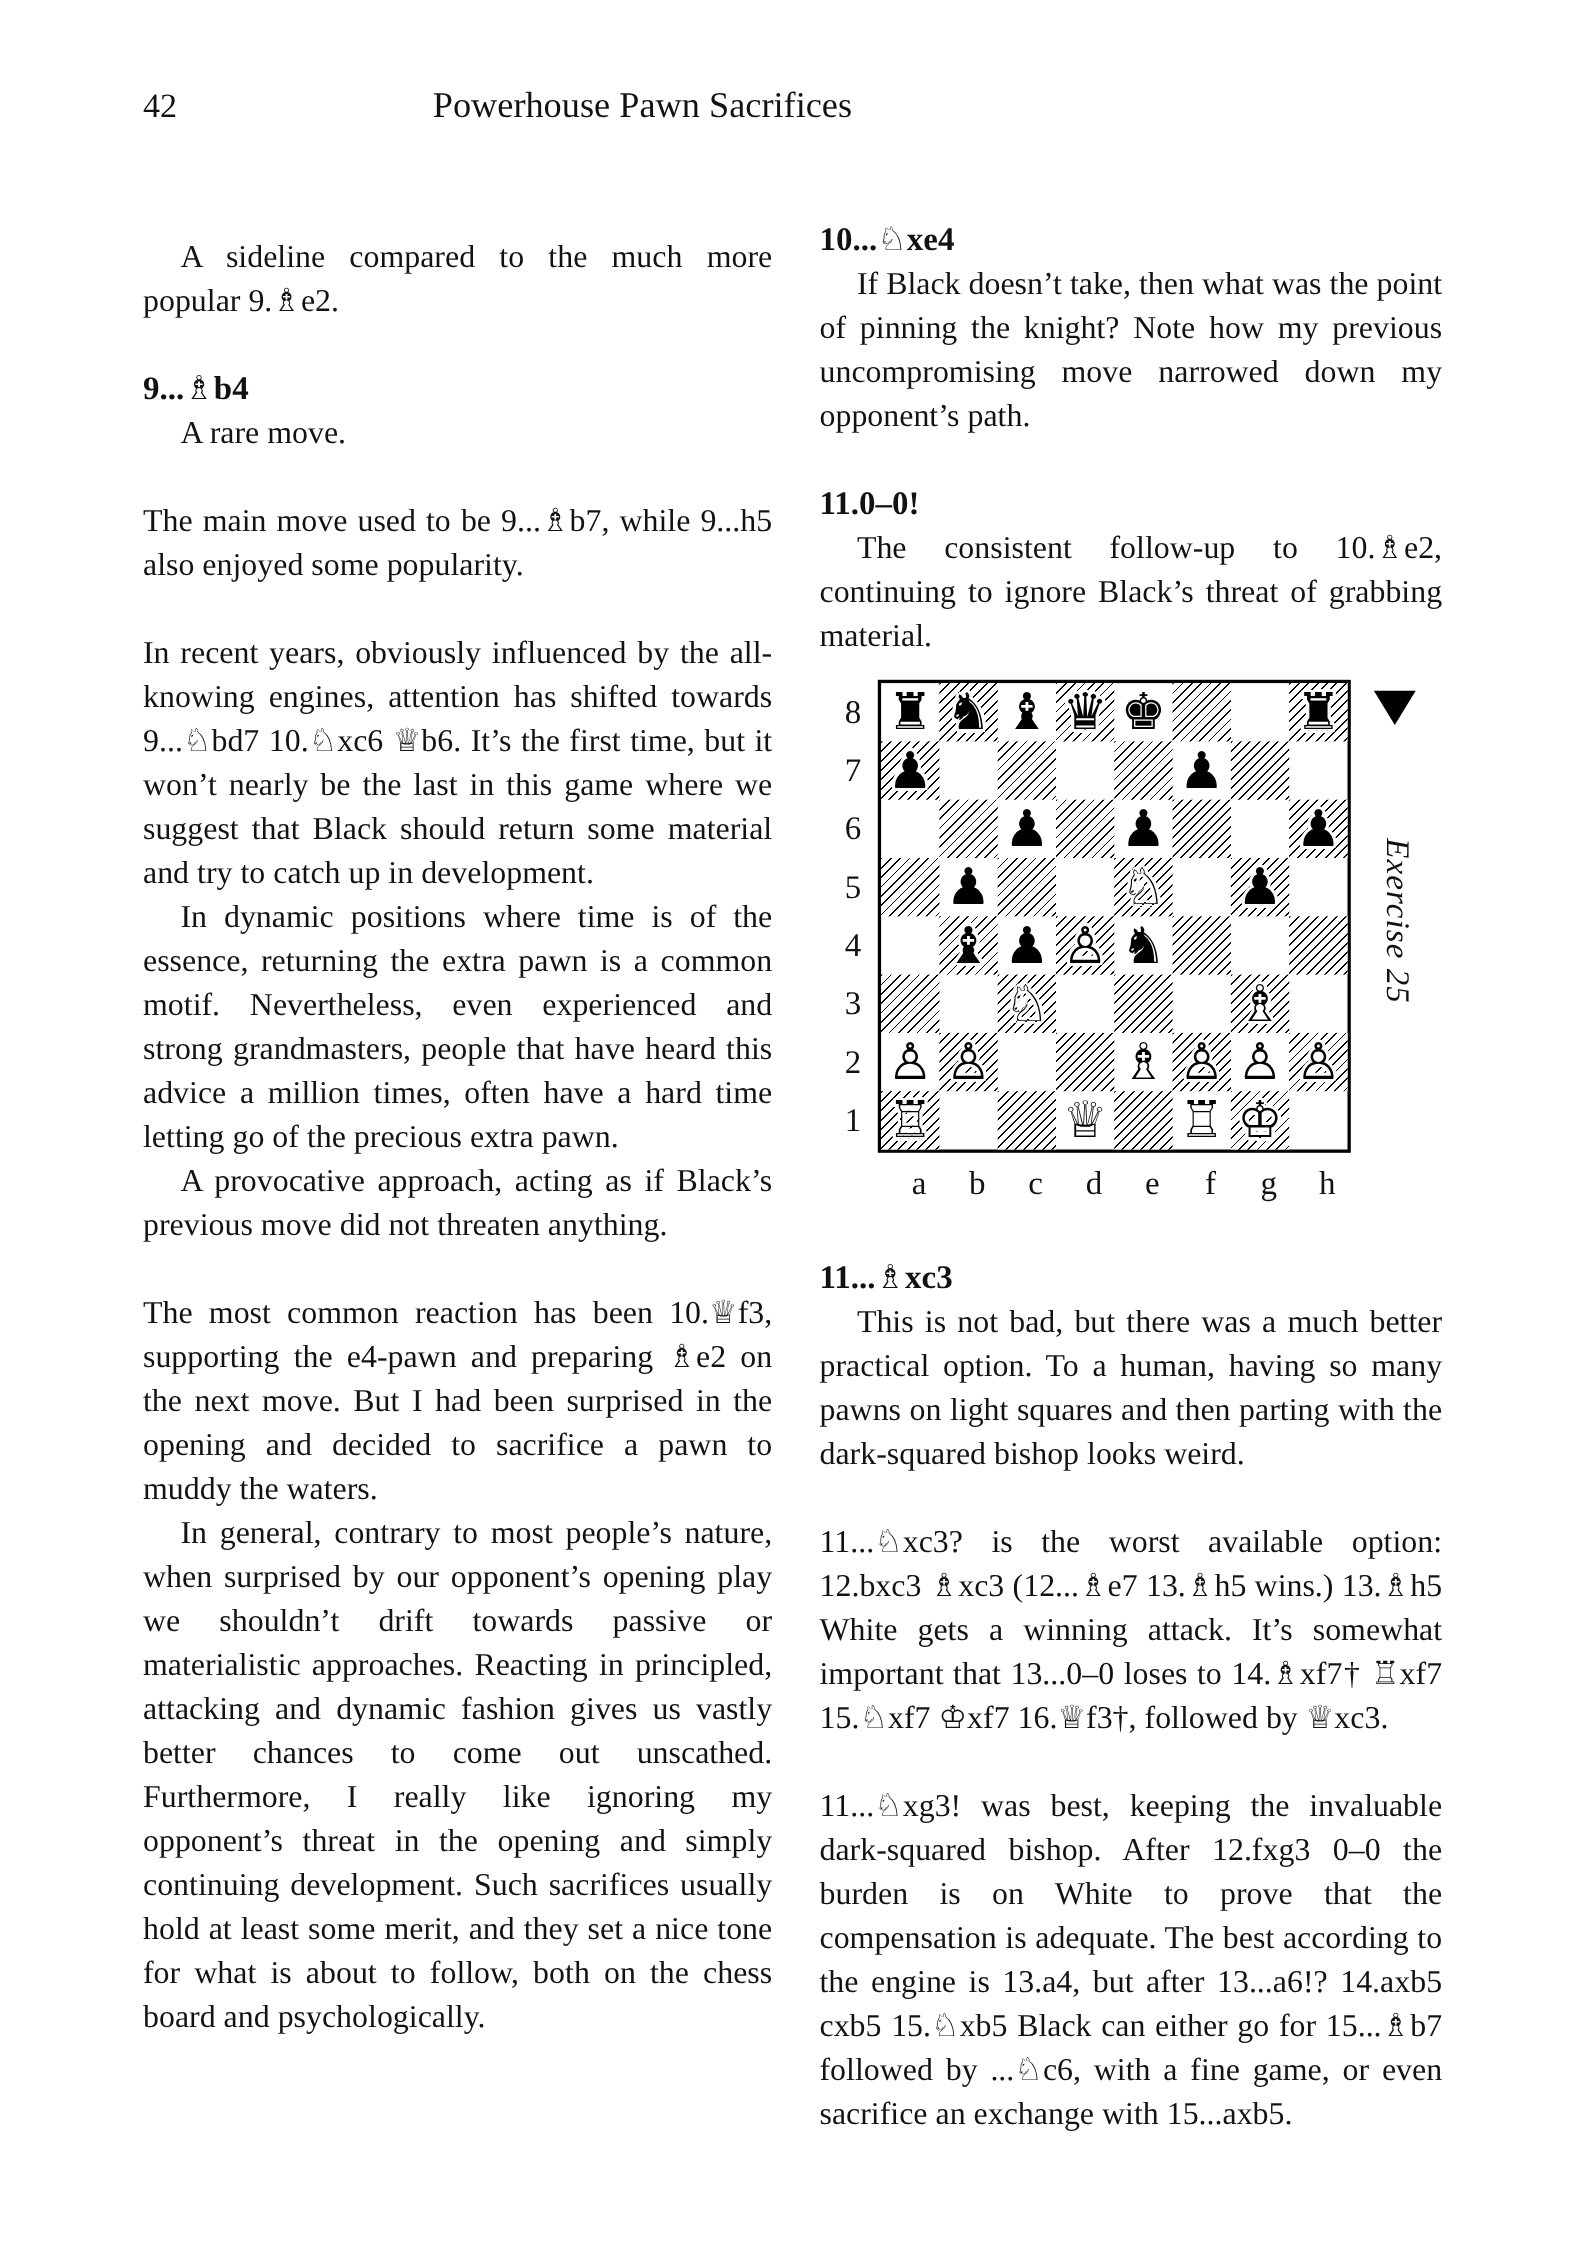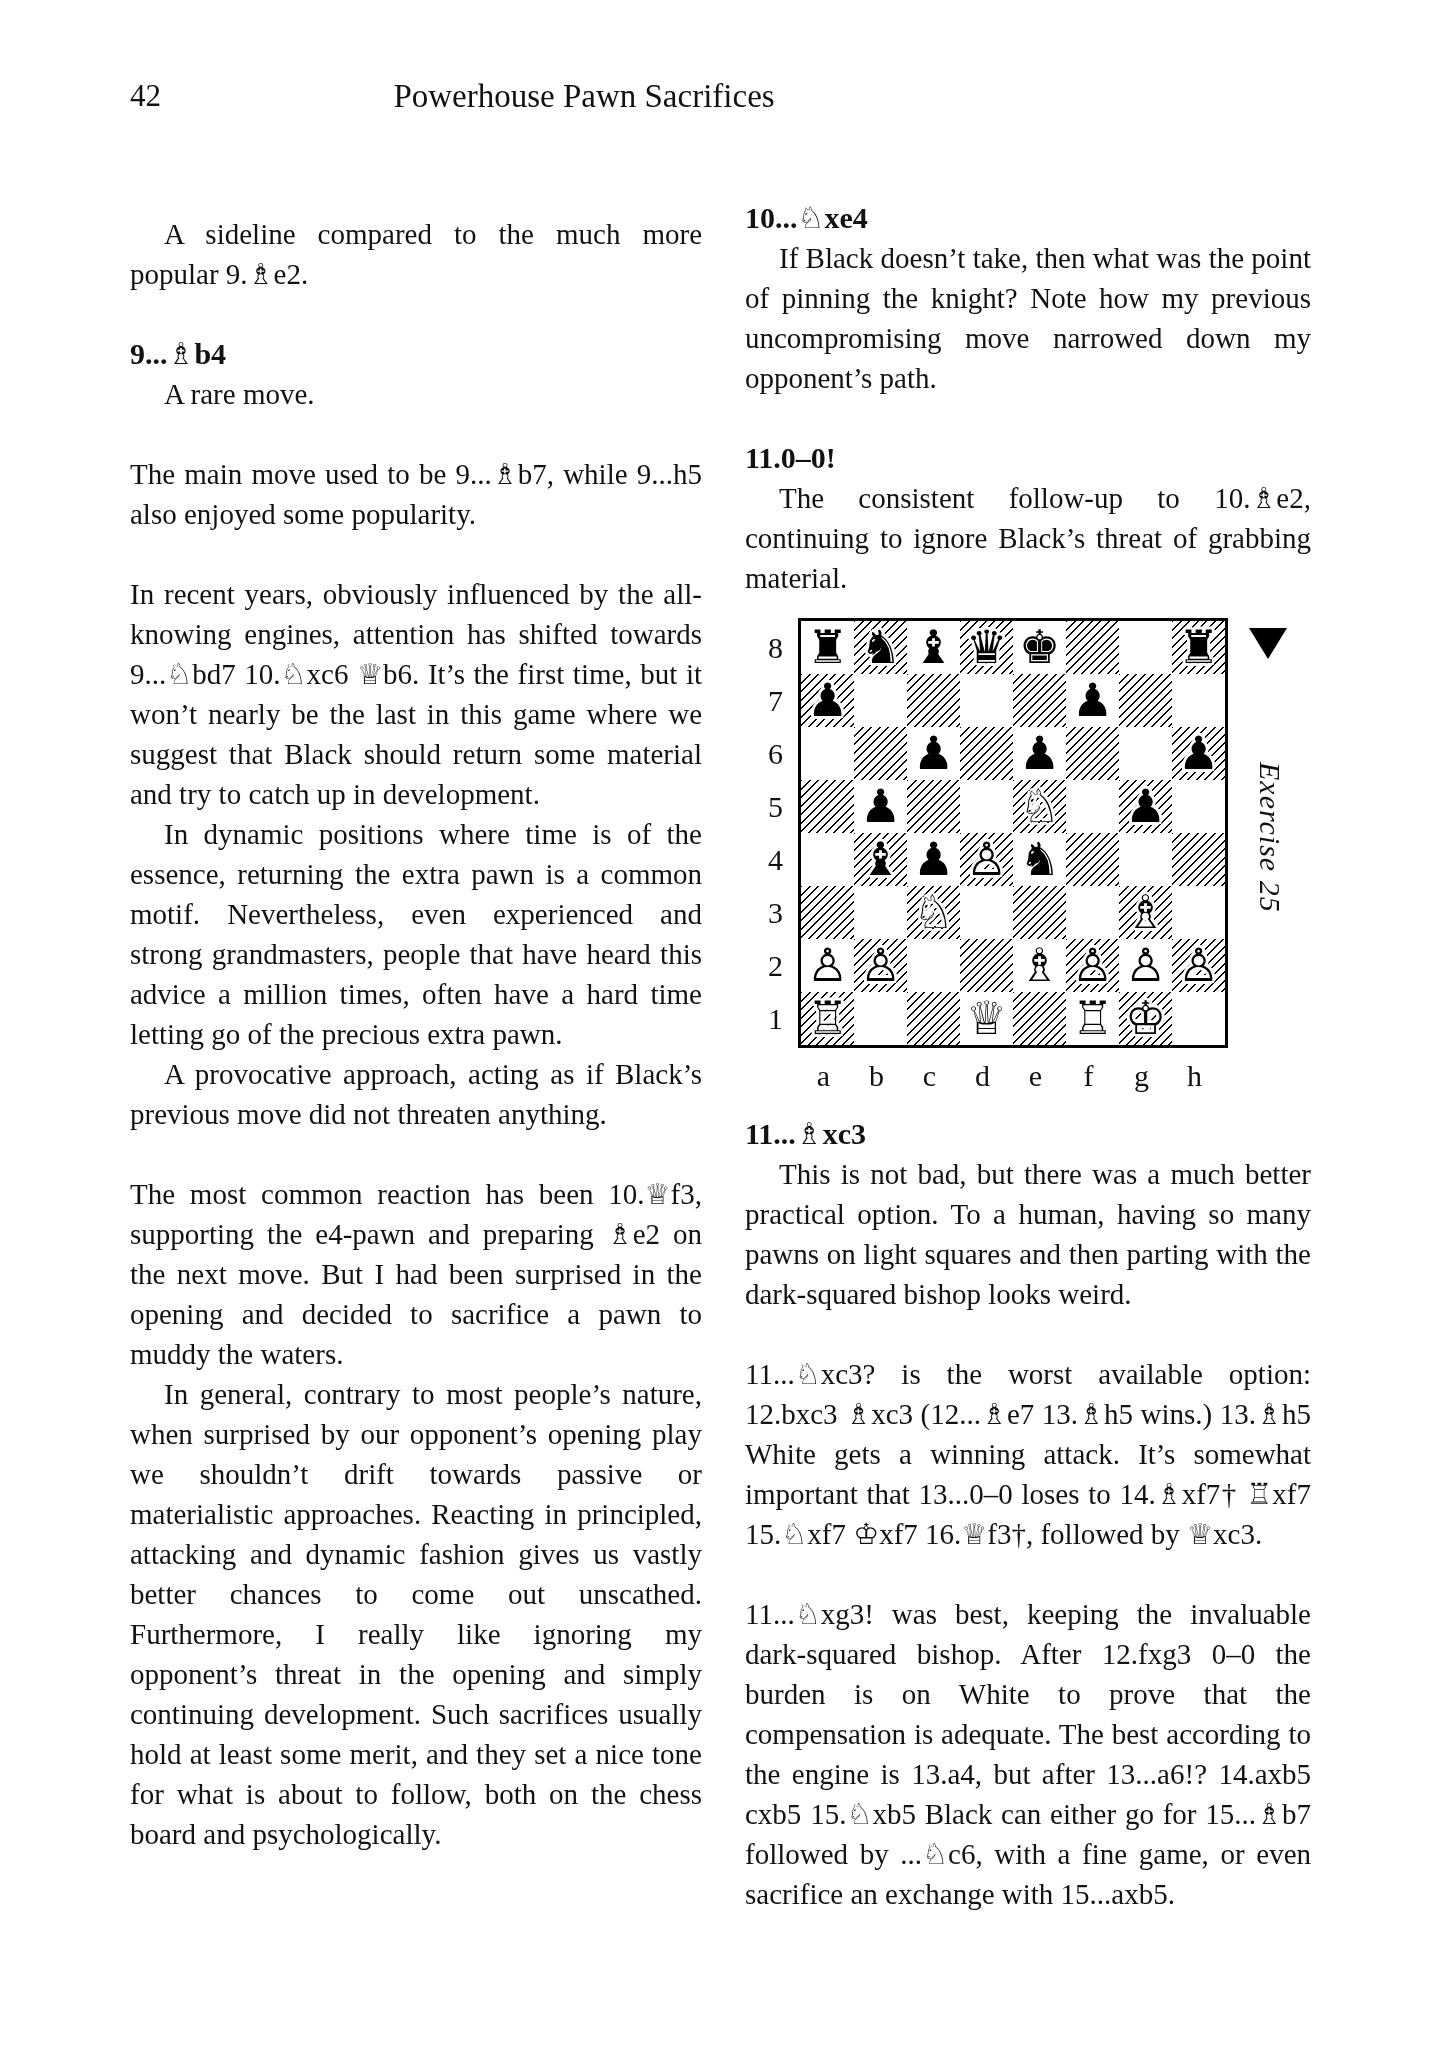--- a/index.html
+++ b/index.html
@@ -37,33 +37,33 @@
   .piece{
     font-family:"DejaVu Sans",sans-serif;
     font-size:46px;line-height:53px;color:#000;
     text-shadow:
       -2px 0 0 #fff,2px 0 0 #fff,0 -2px 0 #fff,0 2px 0 #fff,
       -2px -2px 0 #fff,2px 2px 0 #fff,-2px 2px 0 #fff,2px -2px 0 #fff,
       -3px 0 0 #fff,3px 0 0 #fff,0 -3px 0 #fff,0 3px 0 #fff;
   }
   .rank-labels{position:absolute;left:0;top:7px;width:38px;}
   .rank-labels div{height:53px;line-height:53px;text-align:right;font-size:30px;}
-  .file-labels{position:absolute;left:52px;top:442px;width:424px;}
+  .file-labels{position:absolute;left:64px;top:442px;width:424px;}
   .file-labels span{display:inline-block;width:53px;text-align:center;font-size:30px;}
   .to-move-triangle{
     position:absolute;left:504px;top:14px;width:0;height:0;
     border-left:19px solid transparent;border-right:19px solid transparent;
     border-top:31px solid #000;
   }
   .exercise-label{
     position:absolute;left:545px;top:148px;
     transform:rotate(90deg);transform-origin:top left;
     font-style:italic;font-size:30px;white-space:nowrap;letter-spacing:1px;
   }
-  .after-board{}
+  .after-board{margin-top:28px;}
 </style>
 </head>
 <body>
 
 <div class="running-head">
   <span class="page-num">42</span>
   <span class="book-title">Powerhouse Pawn Sacrifices</span>
 </div>
 
 <div class="col col-left">

